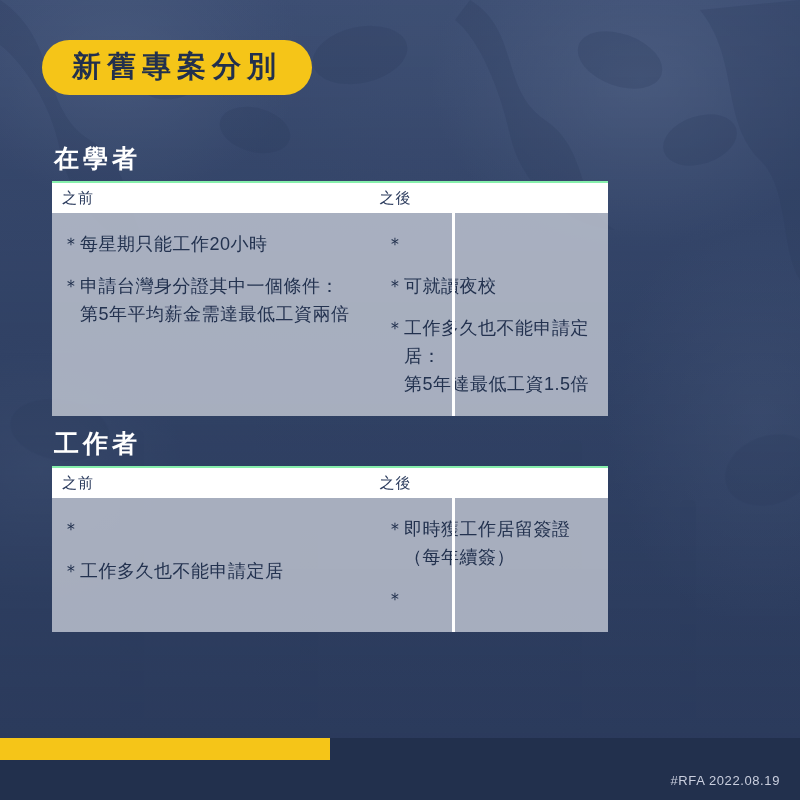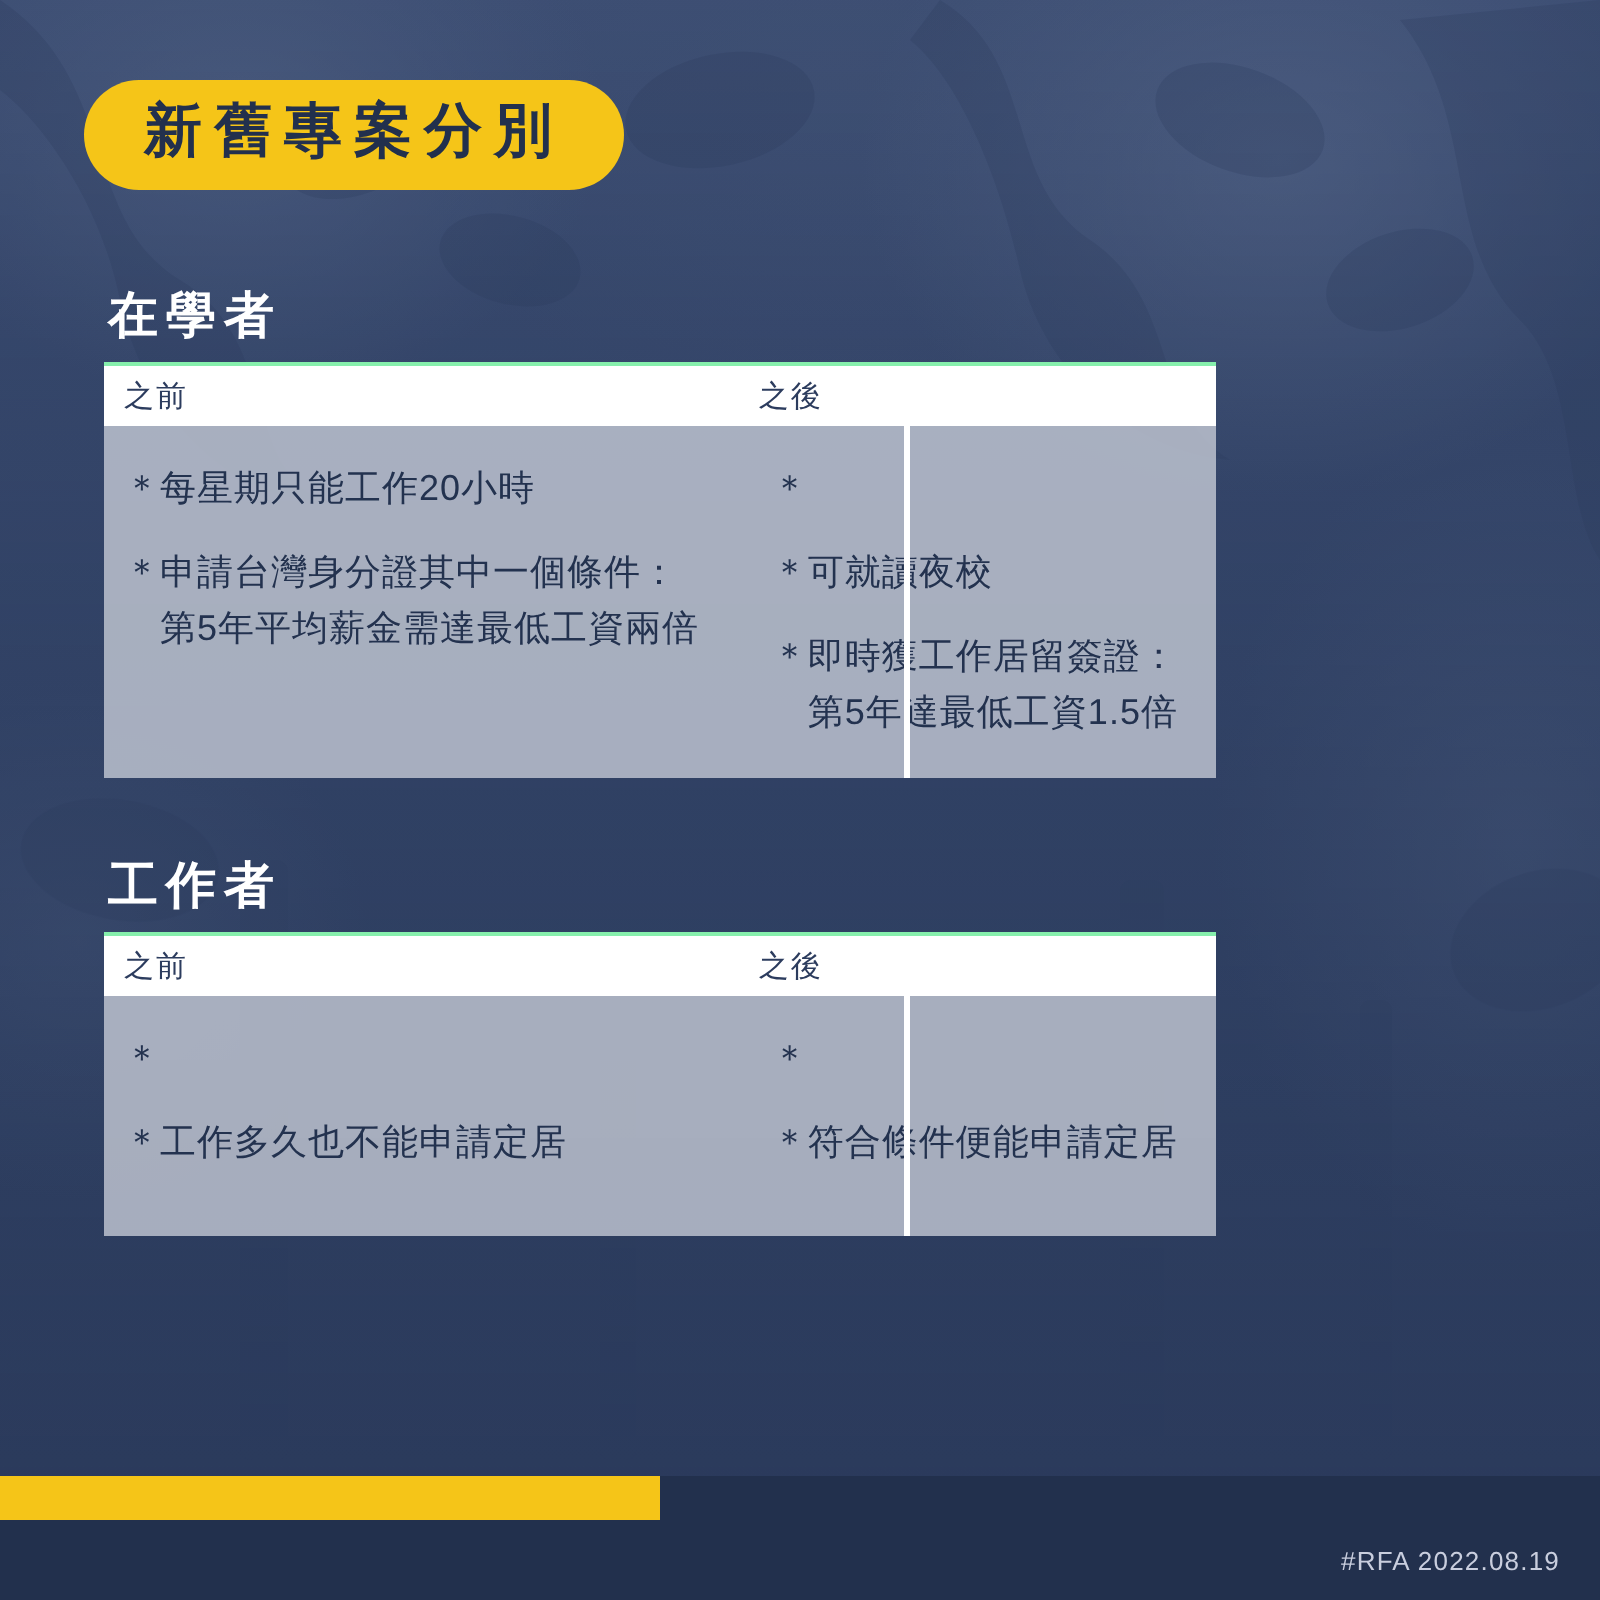--- a/index.html
+++ b/index.html
@@ -240,21 +240,21 @@
         <div class="col col-right">
           <div class="bullet">
             <span class="star">＊</span>
           </div>
           <div class="bullet">
             <span class="star">＊</span>
             <span class="btext">可就讀夜校</span>
           </div>
           <div class="bullet">
             <span class="star">＊</span>
-            <span class="btext">即時獲工作居留簽證：
+            <span class="btext">工作多久也不能申請定居：
     第5年達最低工資1.5倍</span>
           </div>
         </div>
       </div>
     </div>
   </div>
 
   <div class="section section-b">
     <div class="section-heading">工作者</div>
     <div class="table">
@@ -269,24 +269,25 @@
             <span class="star">＊</span>
           </div>
           <div class="bullet">
             <span class="star">＊</span>
             <span class="btext">工作多久也不能申請定居</span>
           </div>
         </div>
         <div class="col col-right">
           <div class="bullet">
             <span class="star">＊</span>
-          </div>
-          <div class="bullet">
-            <span class="star">＊</span>
-            <span class="btext">符合條件便能申請定居</span>
+            <span class="btext">即時獲工作居留簽證
+（每年續簽）</span>
+          </div>
+          <div class="bullet">
+            <span class="star">＊</span>
           </div>
         </div>
       </div>
     </div>
   </div>
 
   <div class="footer-accent">
     <div class="accent-right"></div>
   </div>
   <div class="footer-bar"></div>

